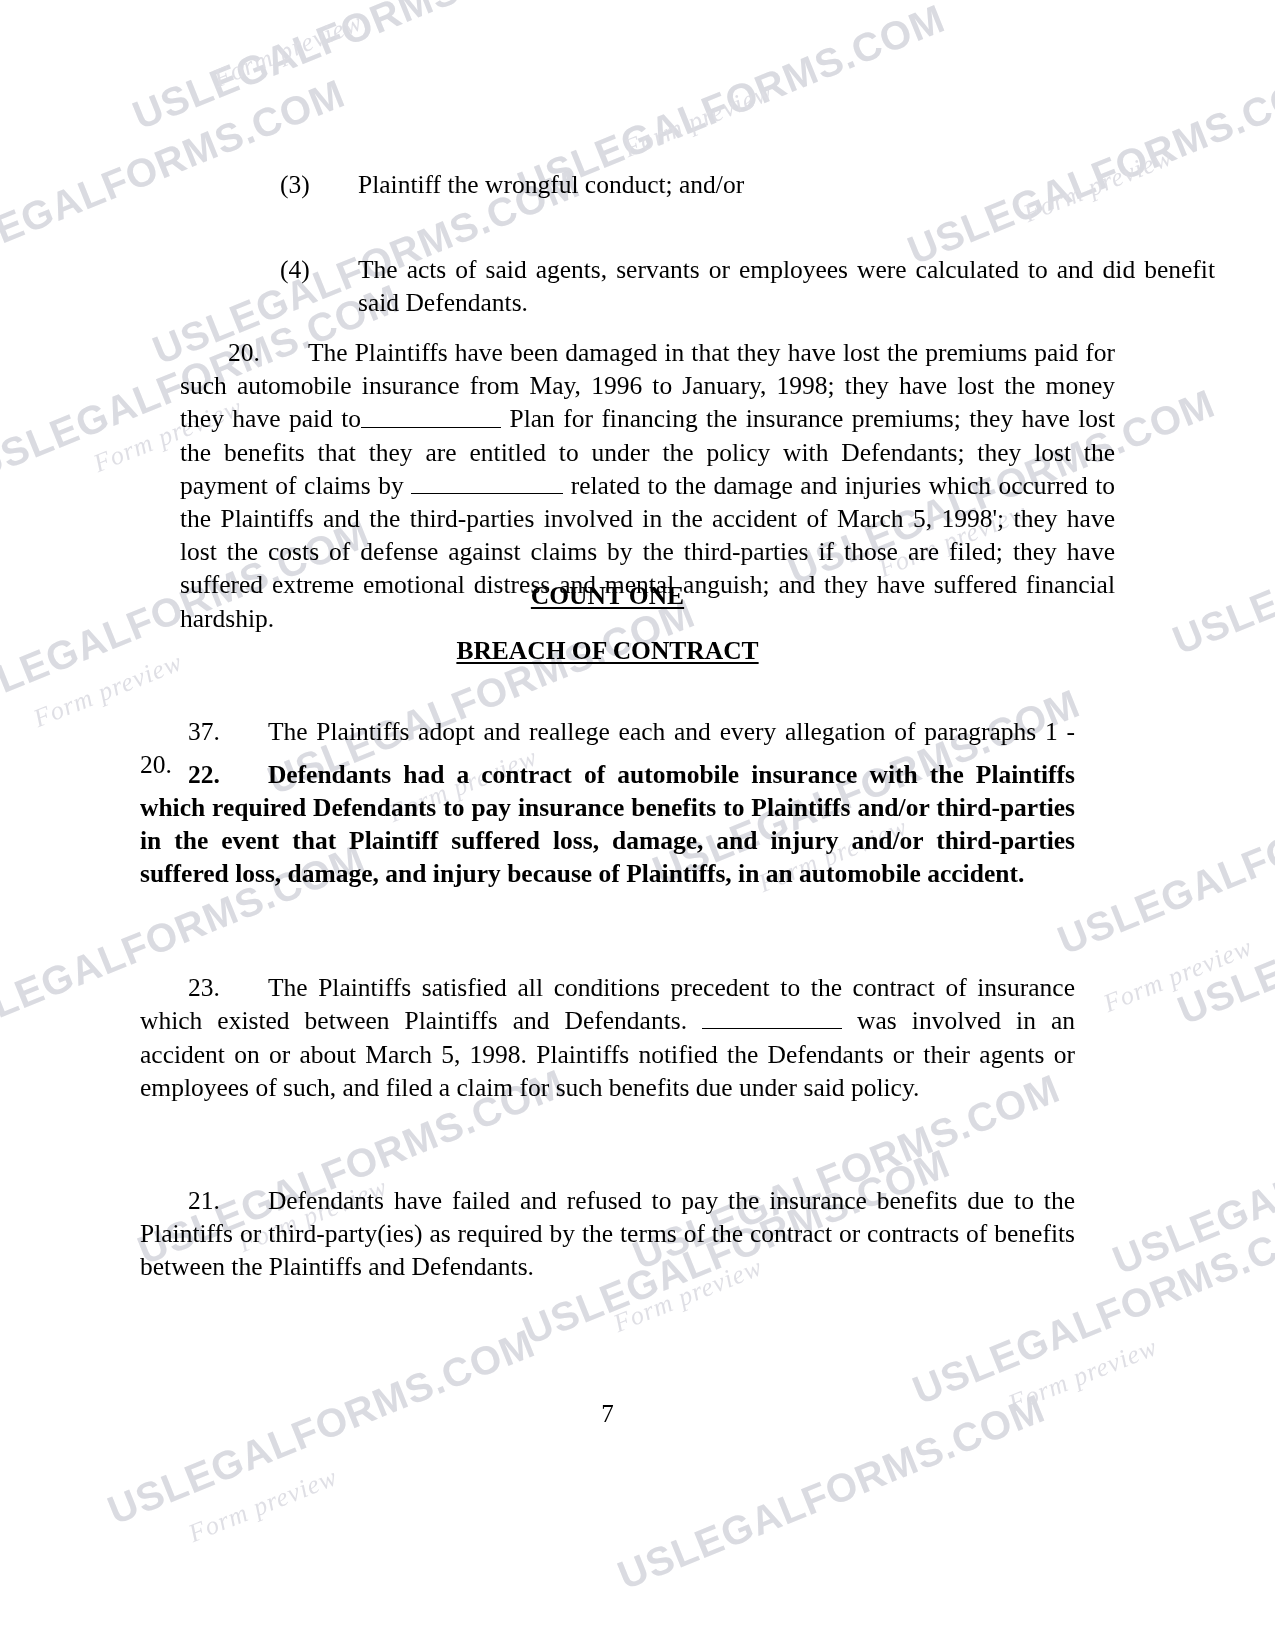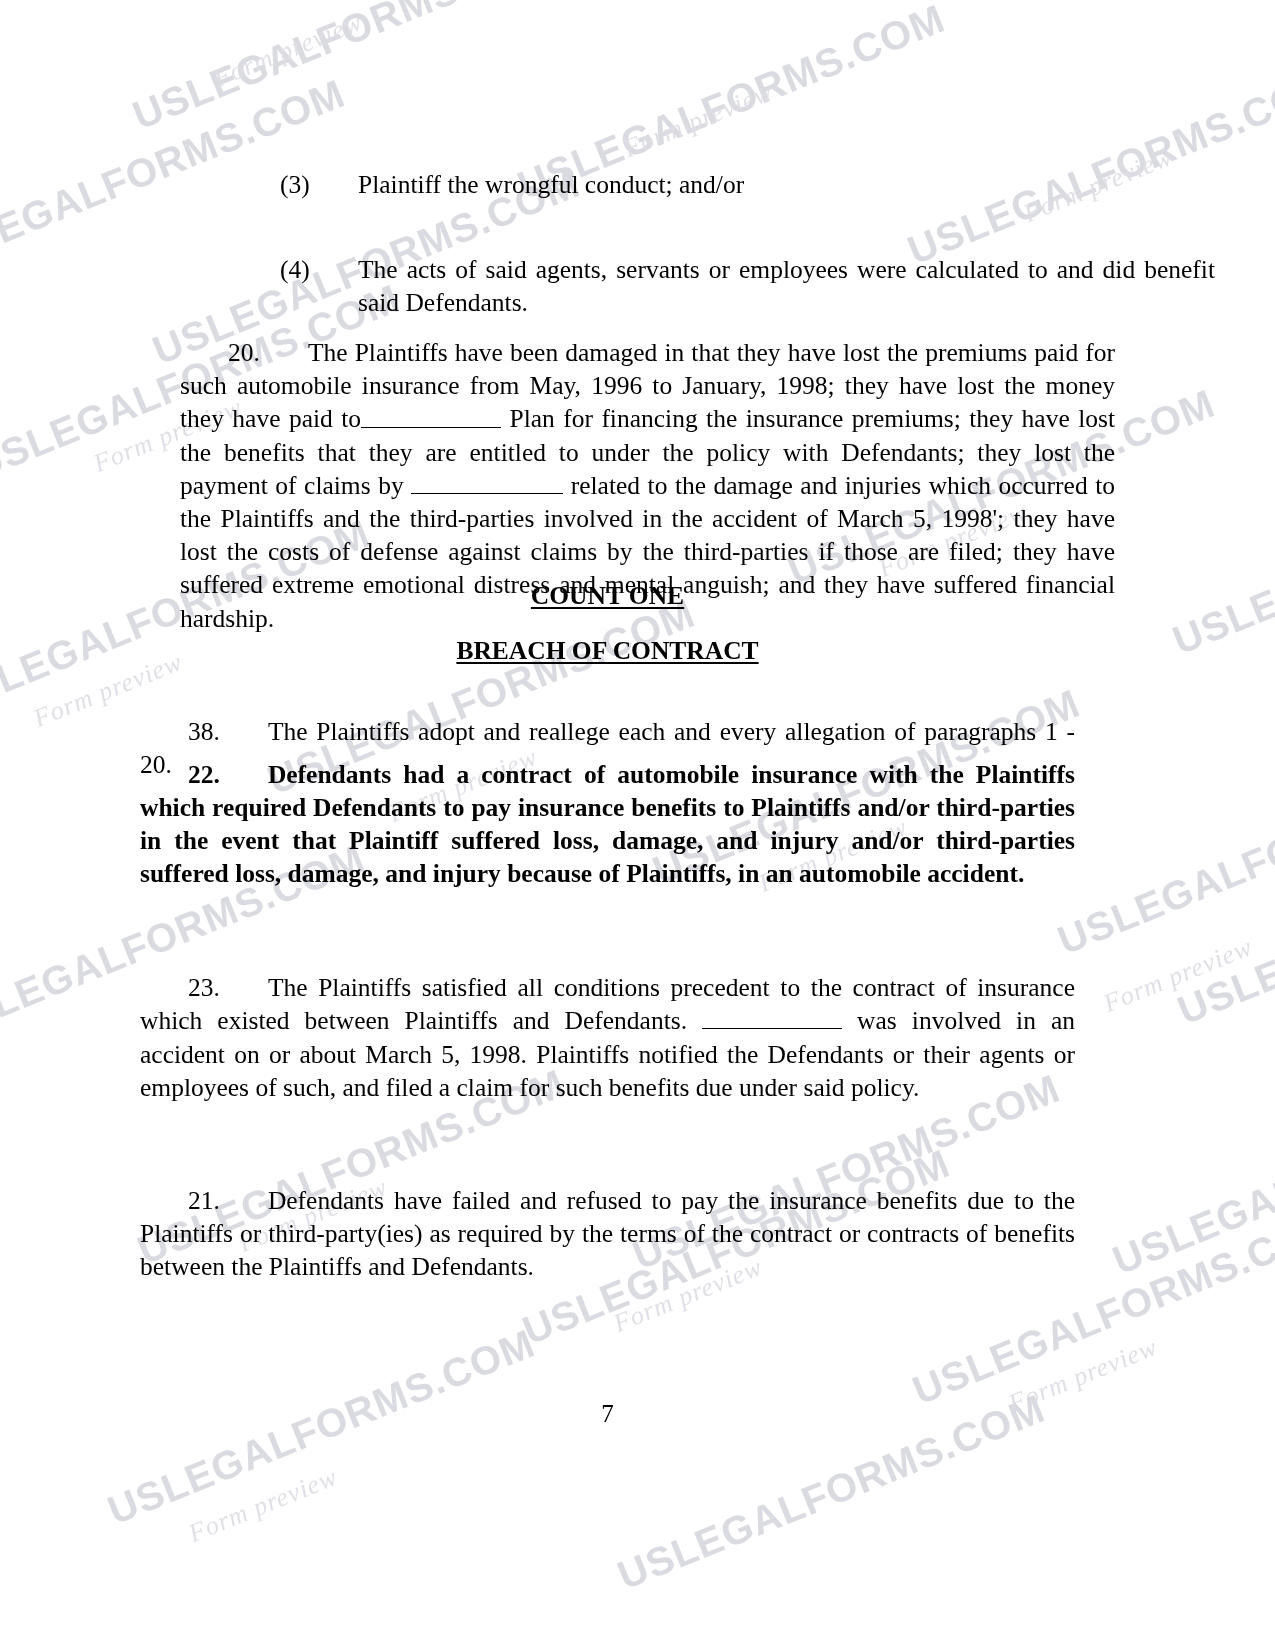--- a/index.html
+++ b/index.html
@@ -200,21 +200,21 @@
 
       <div class="heading" style="position:absolute; left:0; top:581px; width:935px;">
         <span class="u">COUNT ONE</span>
       </div>
 
       <div class="heading" style="position:absolute; left:0; top:636px; width:935px;">
         <span class="u">BREACH OF CONTRACT</span>
       </div>
 
       <p class="para" style="position:absolute; left:0; top:715px; width:935px;">
-        <span class="tabsp"></span><span>38.</span><span class="tabsp"></span><span>The Plaintiffs adopt and reallege each and every allegation of paragraphs 1 - 20.</span>
+        <span class="tabsp"></span><span>37.</span><span class="tabsp"></span><span>The Plaintiffs adopt and reallege each and every allegation of paragraphs 1 - 20.</span>
       </p>
 
       <p class="para spaced" style="position:absolute; left:0; top:758px; width:935px;font-weight:bold;">
         <span class="tabsp"></span><span>22.</span><span class="tabsp"></span><span>Defendants had a contract of automobile insurance with the Plaintiffs which required Defendants to pay insurance benefits to Plaintiffs and/or third-parties in the event that Plaintiff suffered loss, damage, and injury and/or third-parties suffered loss, damage, and injury because of Plaintiffs, in an automobile accident.</span>
       </p>
 
       <p class="para spaced" style="position:absolute; left:0; top:971px; width:935px;">
         <span class="tabsp"></span><span>23.</span><span class="tabsp"></span><span>The Plaintiffs satisfied all conditions precedent to the contract of insurance which existed between Plaintiffs and Defendants.</span>  <span class="blank w3"></span> <span>was involved in an accident on or about March 5, 1998.  Plaintiffs notified the Defendants or their agents or employees of such, and filed a claim for such benefits due under said policy.</span>
       </p>
 

